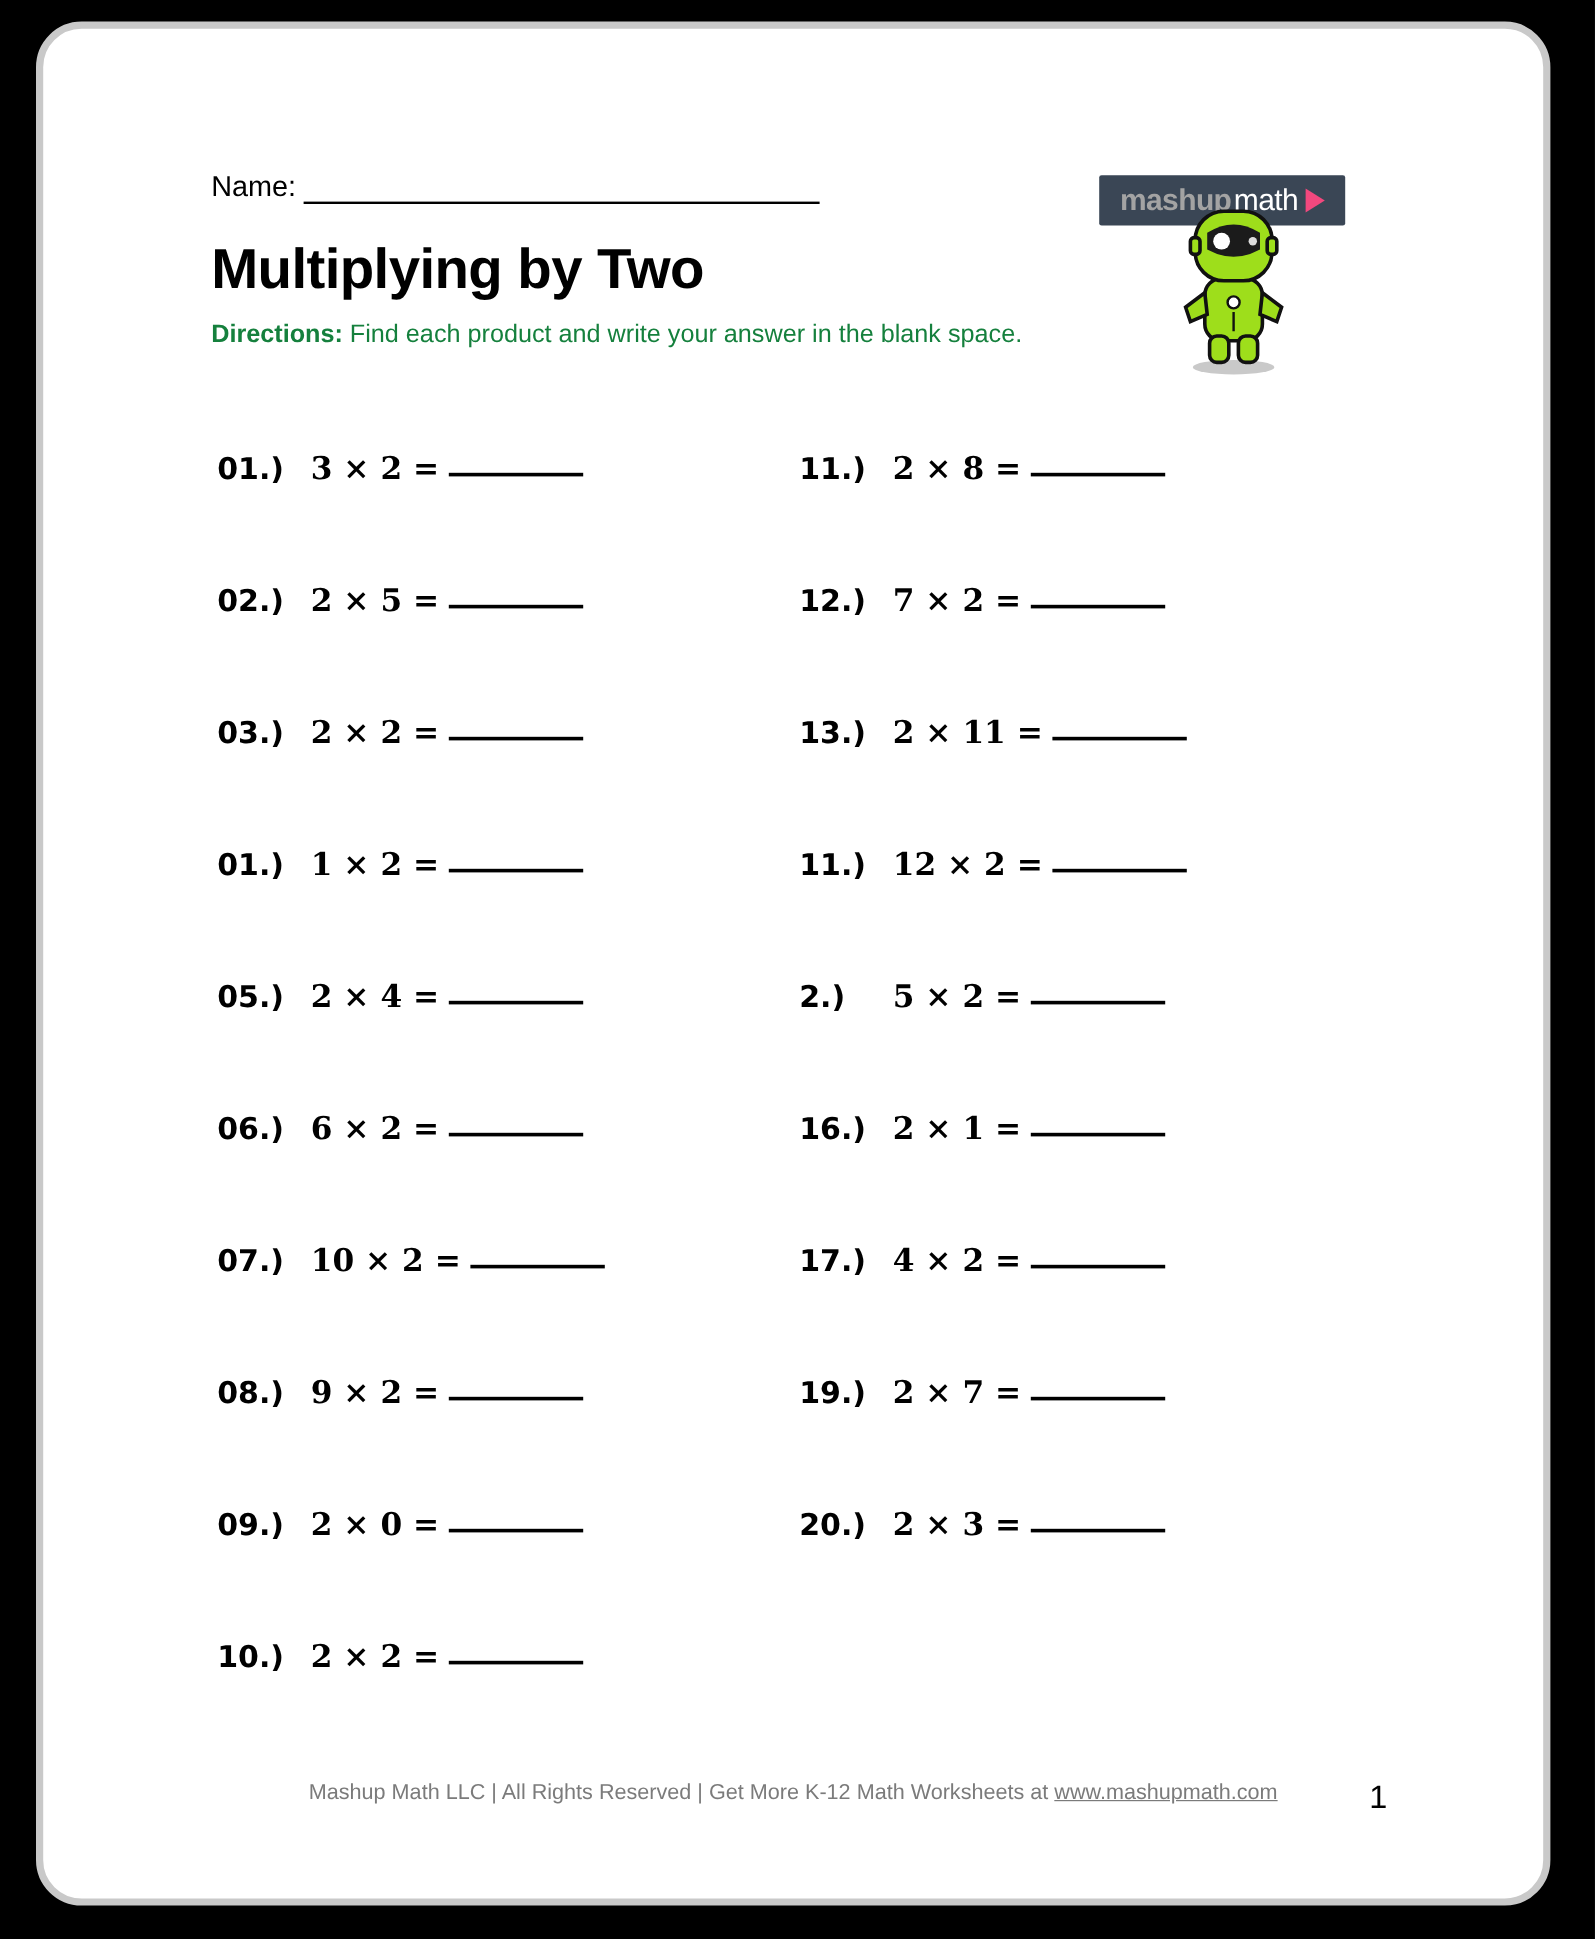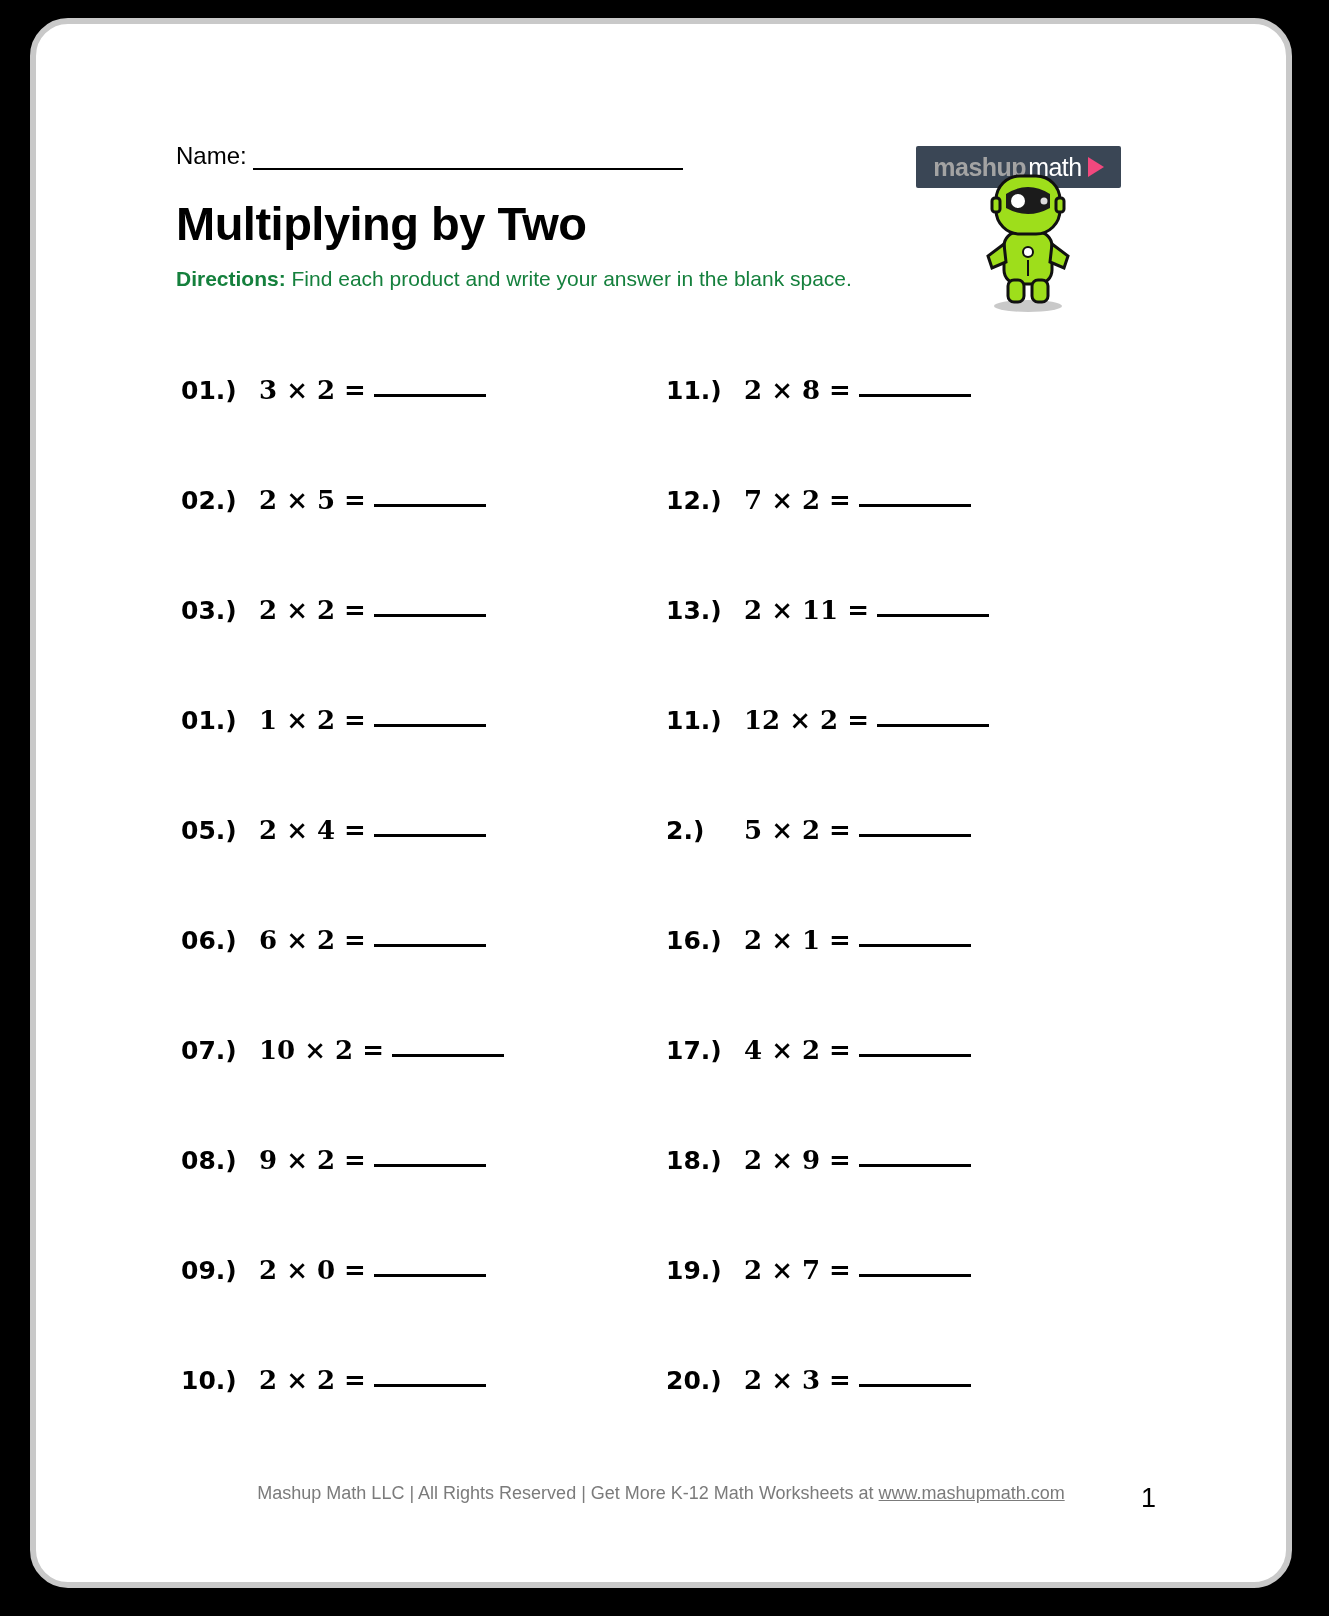--- a/index.html
+++ b/index.html
@@ -304,24 +304,20 @@
         </div>
         <div class="prob">
           <span class="prob-num">16.)</span>
           <span class="prob-expr"><span>2 × 1 =</span><span class="prob-blank"></span></span>
         </div>
         <div class="prob">
           <span class="prob-num">17.)</span>
           <span class="prob-expr"><span>4 × 2 =</span><span class="prob-blank"></span></span>
         </div>
         <div class="prob">
-          <span class="prob-num">18.)</span>
-          <span class="prob-expr"><span>2 × 9 =</span><span class="prob-blank"></span></span>
-        </div>
-        <div class="prob">
           <span class="prob-num">19.)</span>
           <span class="prob-expr"><span>2 × 7 =</span><span class="prob-blank"></span></span>
         </div>
         <div class="prob">
           <span class="prob-num">20.)</span>
           <span class="prob-expr"><span>2 × 3 =</span><span class="prob-blank"></span></span>
         </div>
       </div>
 
     </div>

